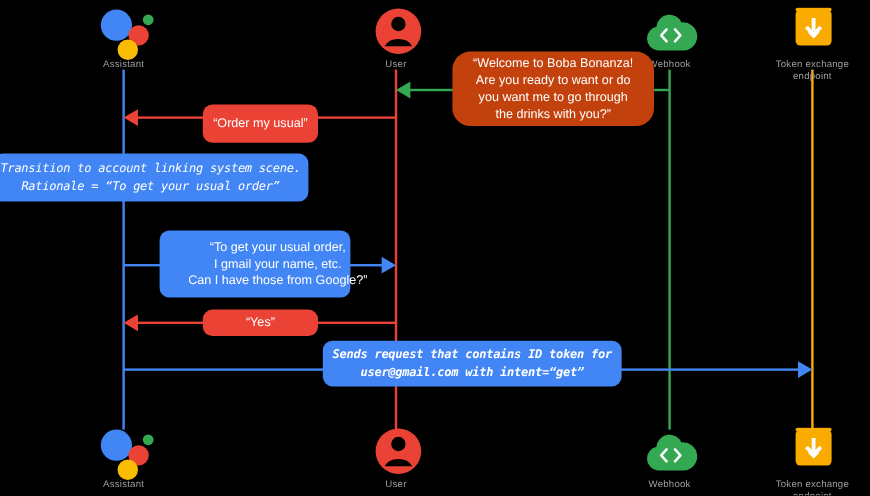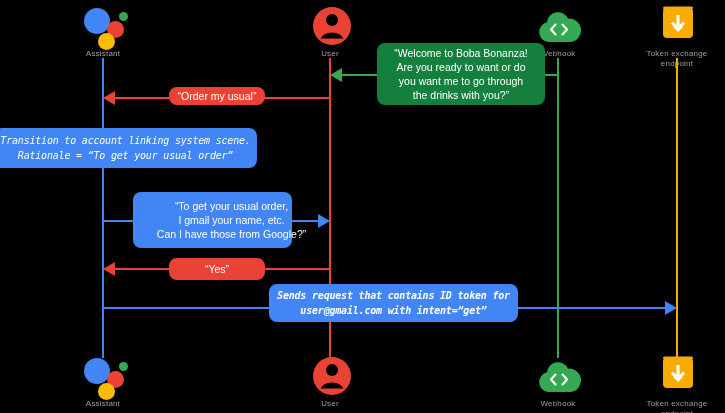--- a/index.html
+++ b/index.html
@@ -41,21 +41,21 @@
   .bubble{position:absolute;border-radius:8px;color:#fff;text-align:center;
           box-sizing:border-box;display:flex;flex-direction:column;
           align-items:center;justify-content:center;}
   .bubble.sans{font-size:10.5px;line-height:14px;}
   .bubble.mono{font-family:"DejaVu Sans Mono", monospace;font-style:italic;
                font-size:10px;line-height:15px;letter-spacing:-.2px;}
   .bubble div{white-space:nowrap;}
 
   .b-red{background:#EA4335;}
   .b-blue{background:#4285F4;}
-  .b-green{background:#15803d;}
+  .b-green{background:#c2410c;border-radius:15px;}
 </style>
 </head>
 <body>
 
 <div id="stage">
 
   <div class="lifeline" style="left:102px;top:58px;height:300px;background:#4285F4;"></div>
   <div class="lifeline" style="left:329px;top:58px;height:230px;background:#EA4335;"></div>
   <div class="lifeline" style="left:329px;top:288px;height:70px;background:#EA4335;"></div>
   <div class="lifeline" style="left:557px;top:58px;height:300px;background:#34A853;"></div>
@@ -112,21 +112,21 @@
   <div class="arrowhead arrow-left" style="left:330px;top:68px;border-right:12px solid #34A853;"></div>
   <div class="bubble sans b-green" style="left:377px;top:43px;width:168px;height:62px;">
     <div>“Welcome to Boba Bonanza!</div>
     <div>Are you ready to want or do</div>
     <div>you want me to go through</div>
     <div>the drinks with you?”</div>
   </div>
 
   <div class="msgline" style="left:109px;top:97px;width:221px;background:#EA4335;"></div>
   <div class="arrowhead arrow-left" style="left:103px;top:91px;border-right:12px solid #EA4335;"></div>
-  <div class="bubble sans b-red" style="left:169px;top:87px;width:96px;height:18px;">
+  <div class="bubble sans b-red" style="left:169px;top:87px;width:96px;height:32px;">
     <div>“Order my usual”</div>
   </div>
 
   <div class="bubble mono b-blue" style="left:-6px;top:128px;width:263px;height:40px;">
     <div>Transition to account linking system scene.</div>
     <div>Rationale = “To get your usual order”</div>
   </div>
 
   <div class="msgline" style="left:103px;top:220px;width:220px;background:#4285F4;"></div>
   <div class="arrowhead arrow-right" style="left:318px;top:214px;border-left:12px solid #4285F4;"></div>

